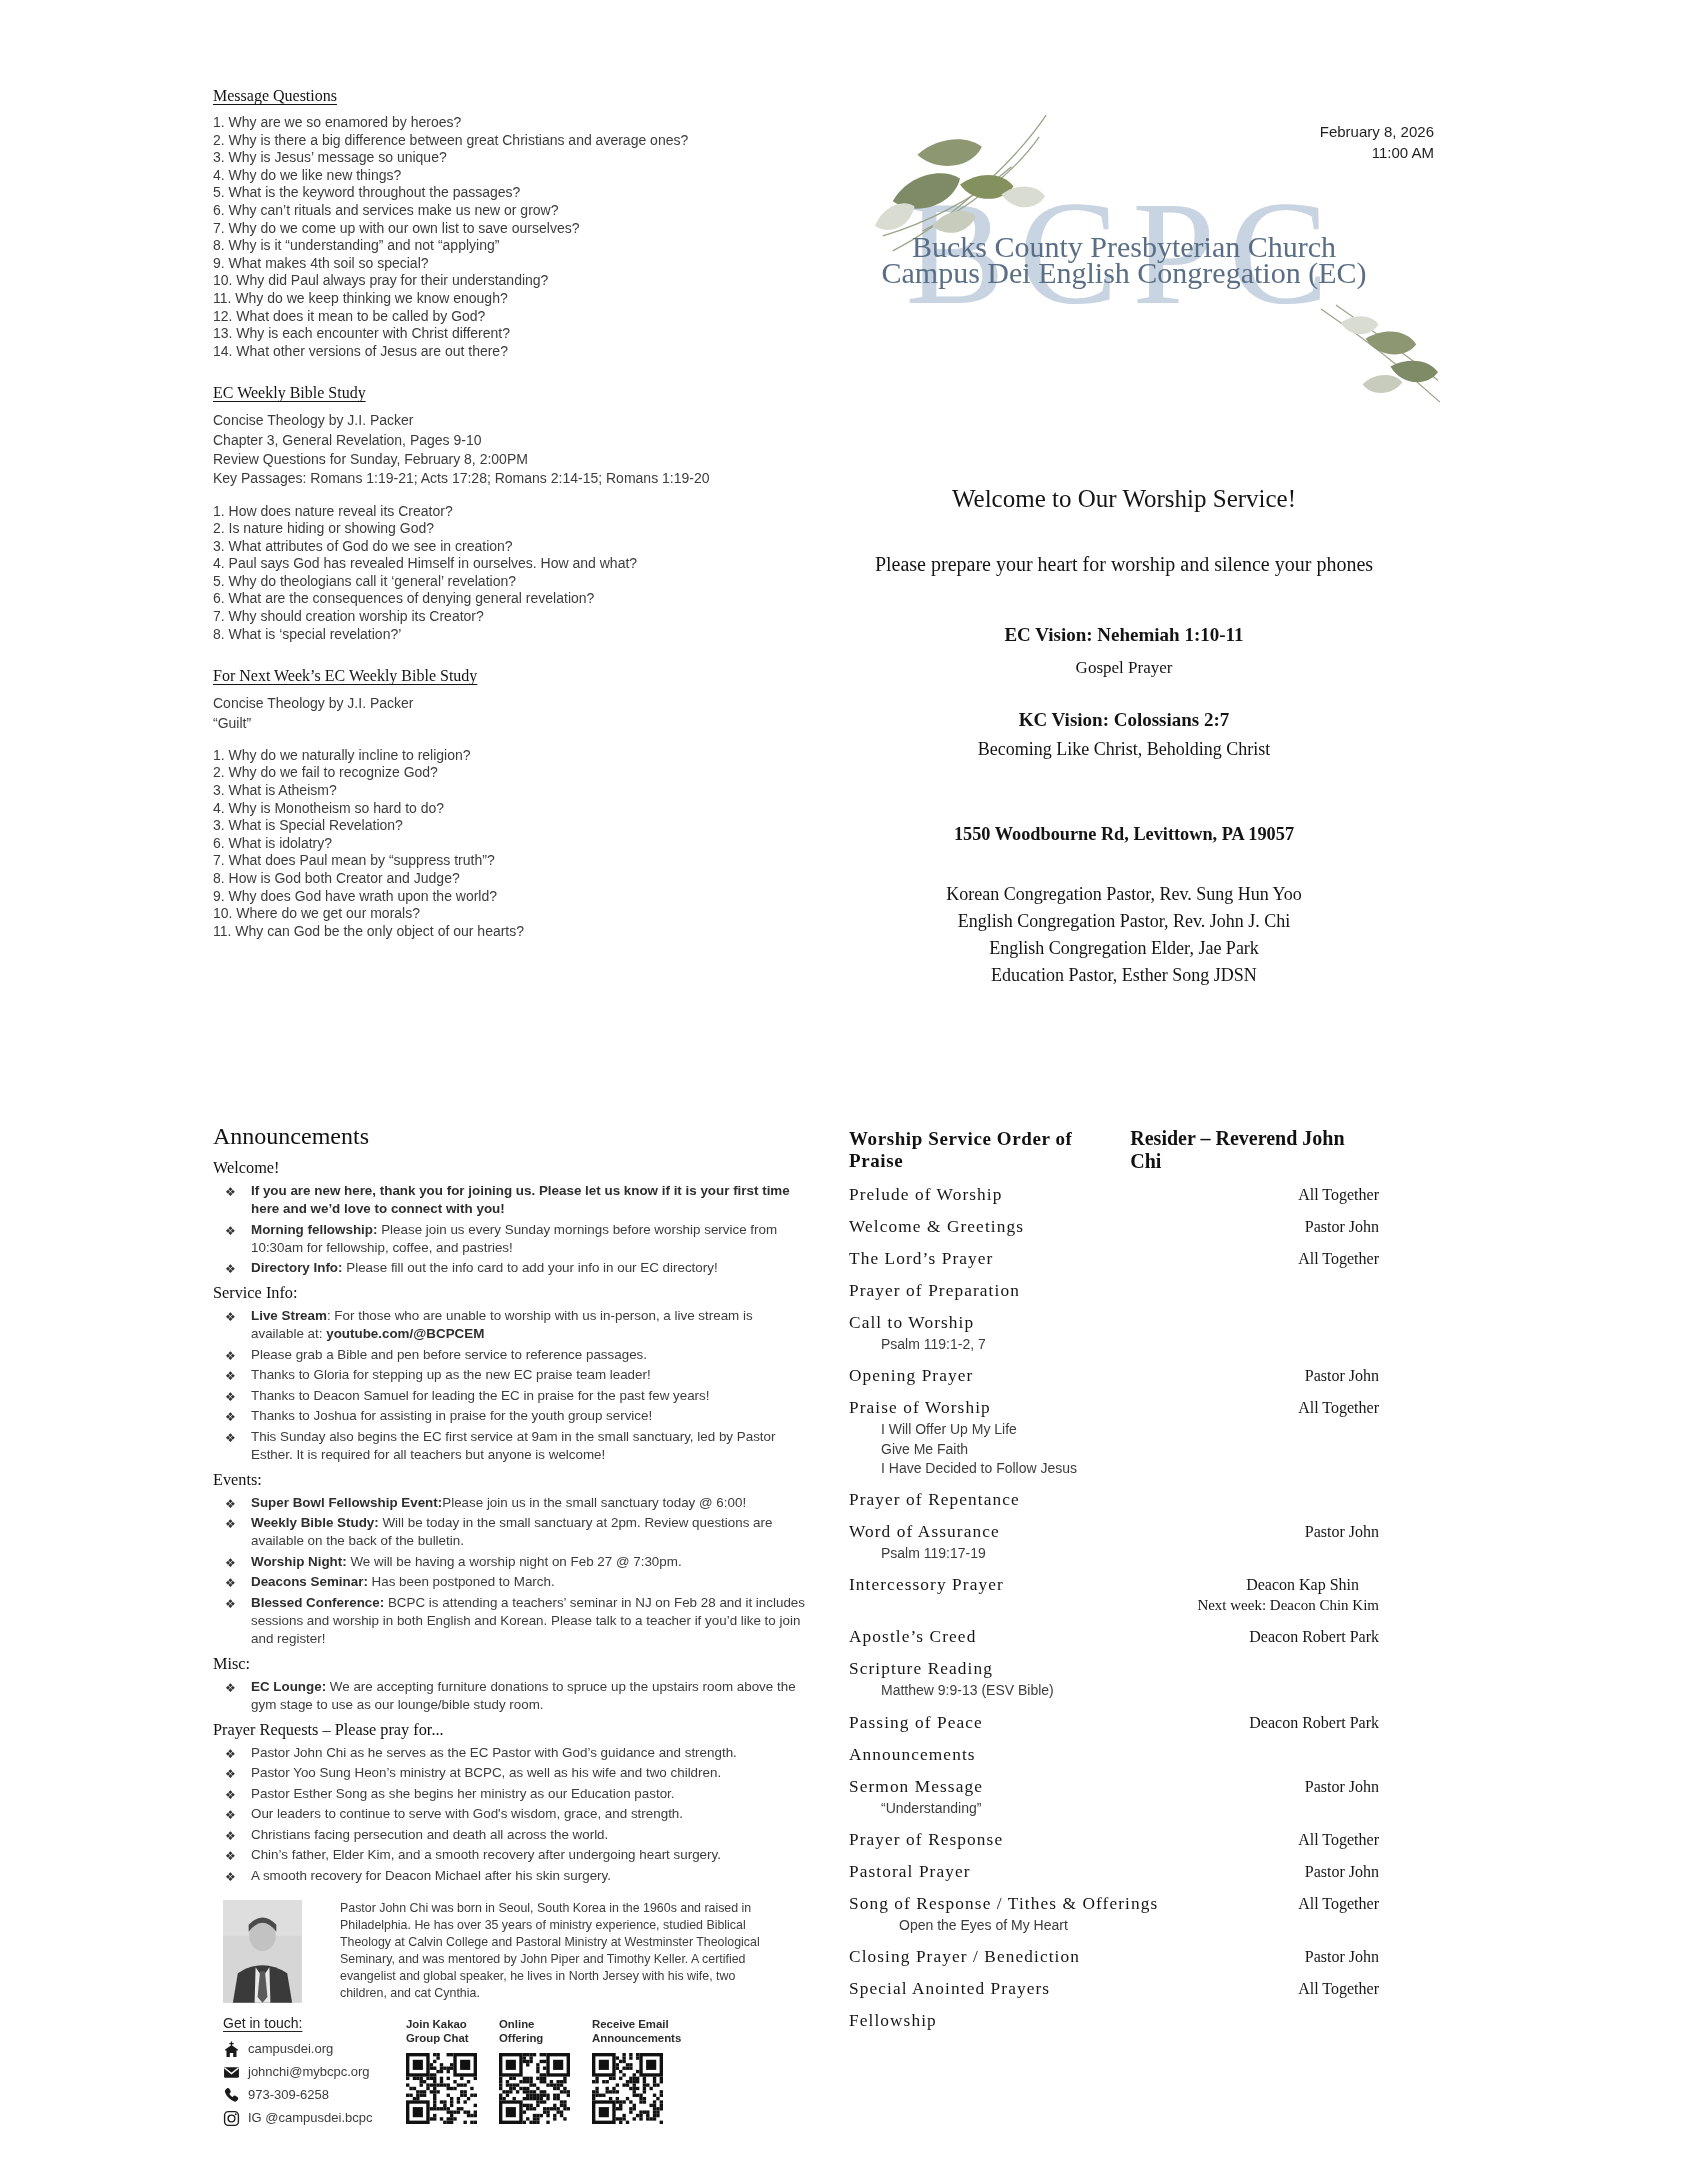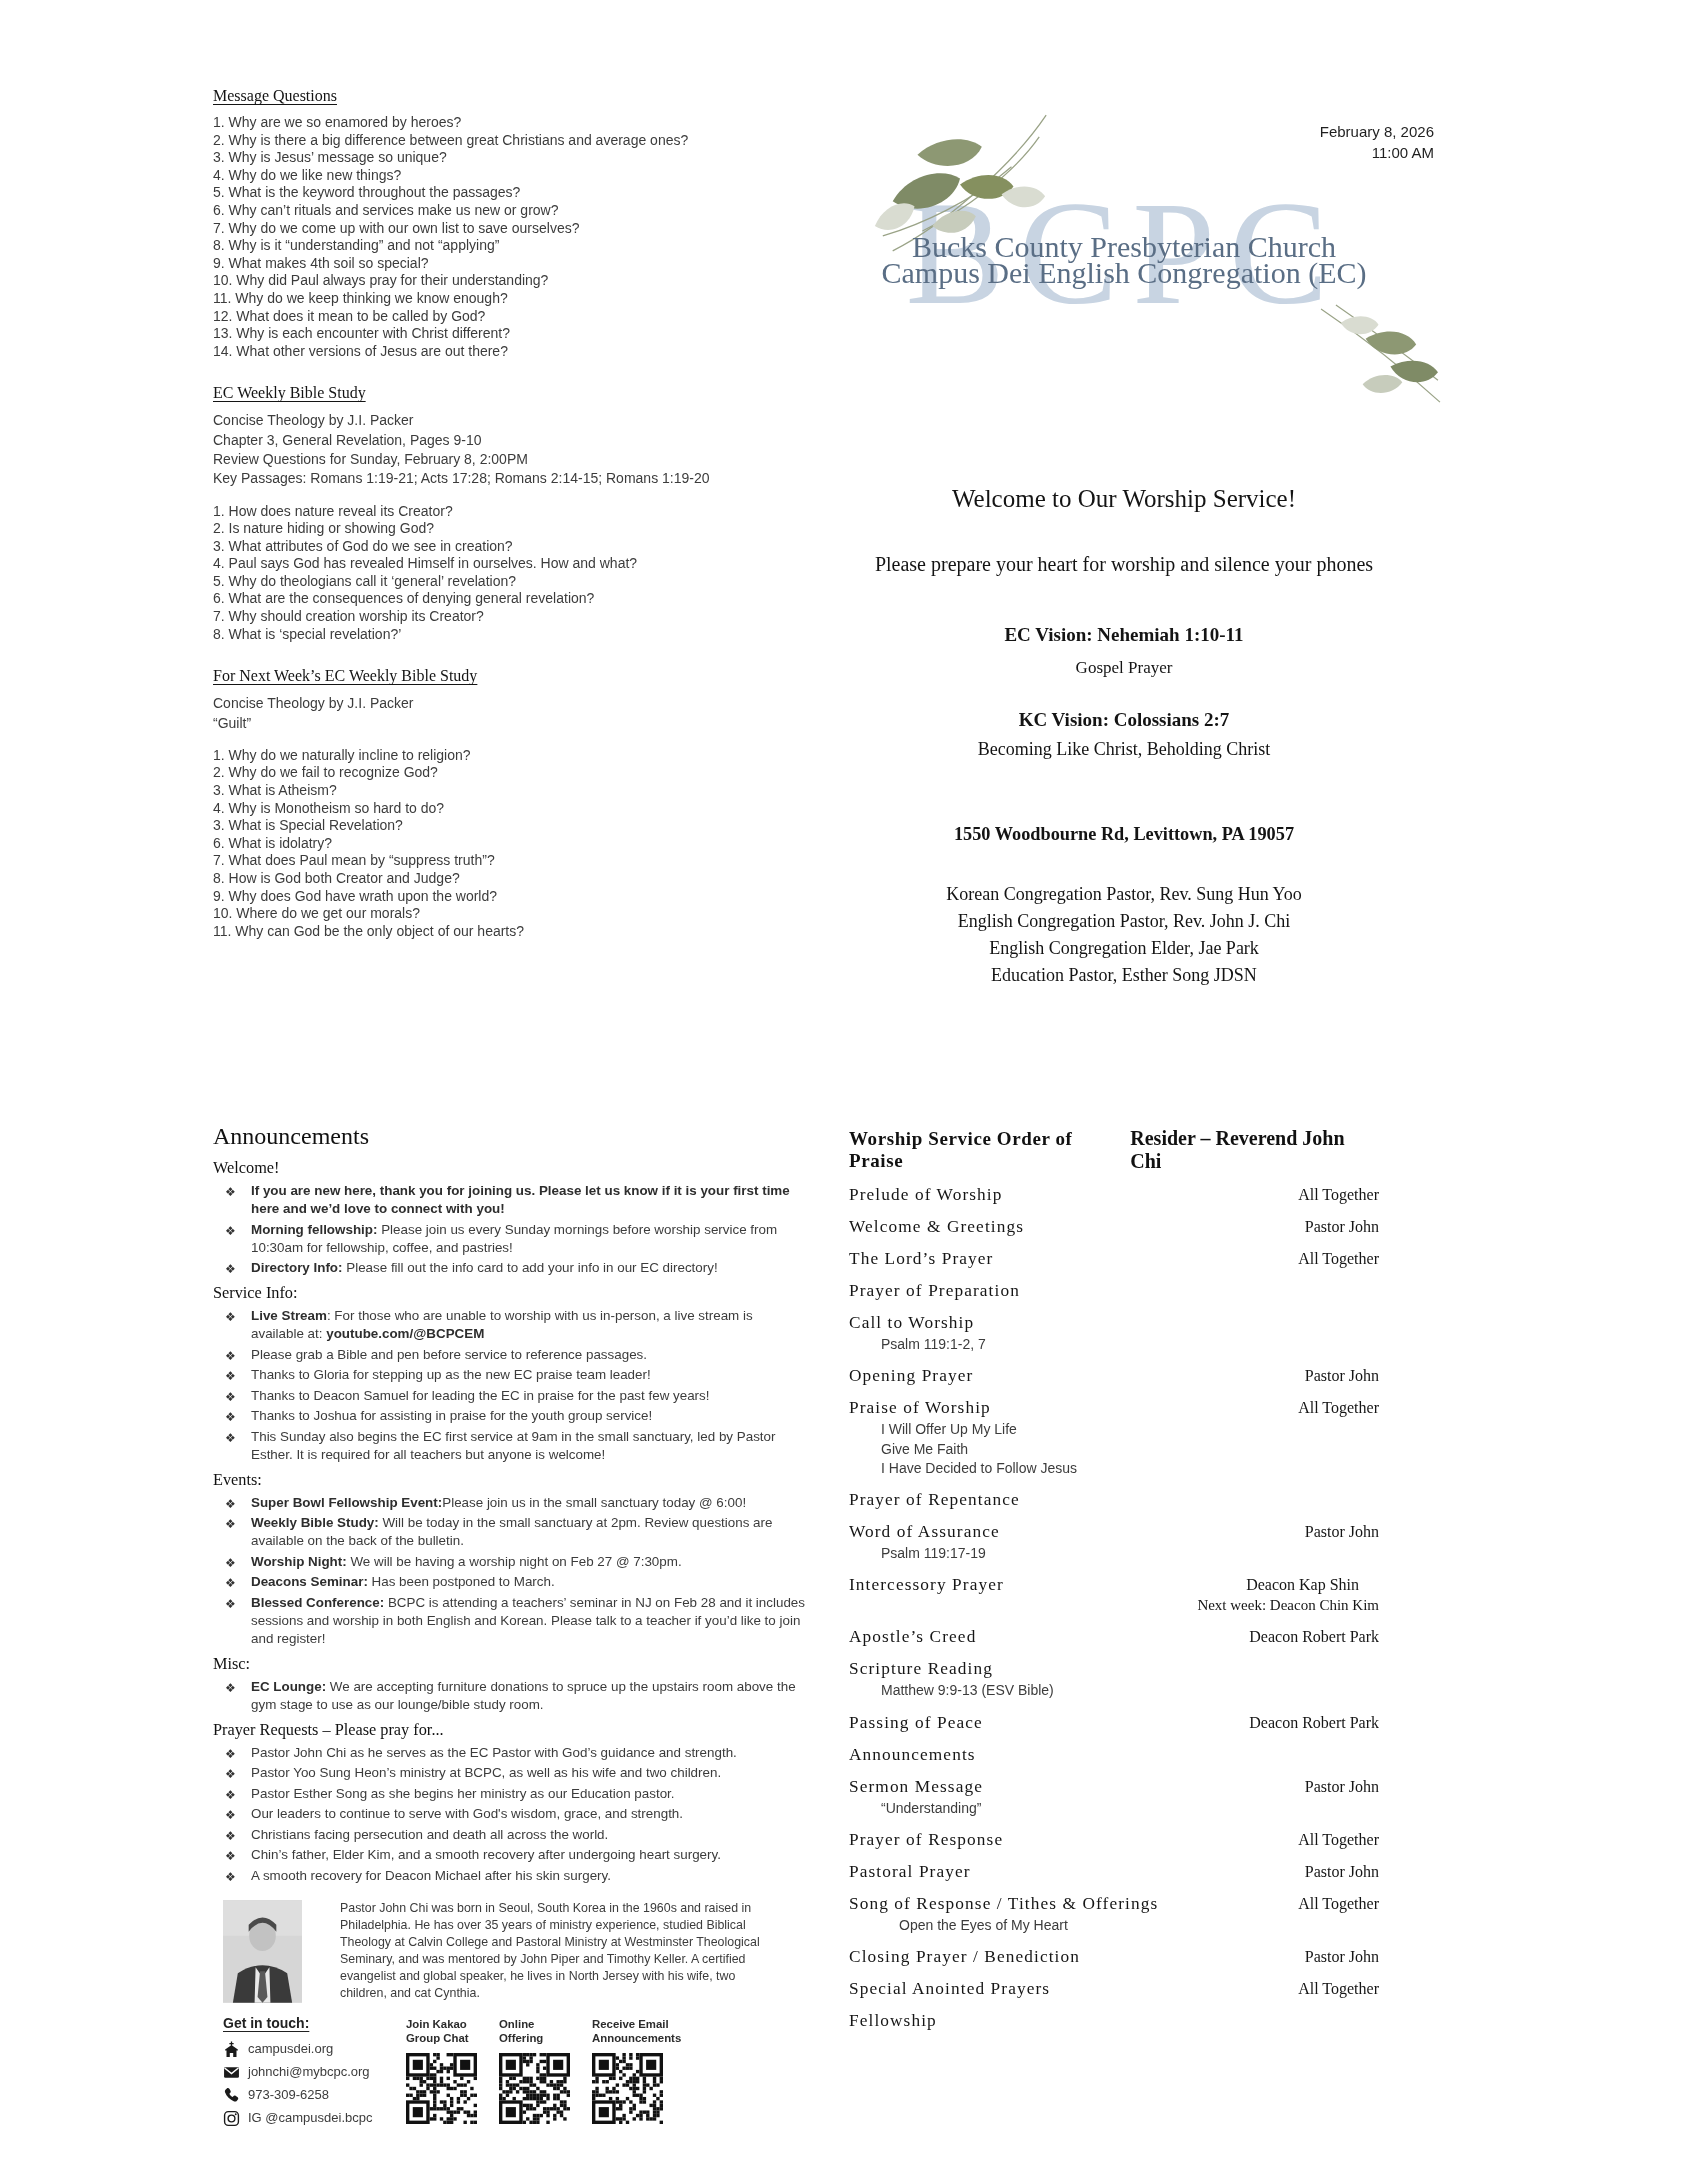--- a/index.html
+++ b/index.html
@@ -45,21 +45,21 @@
   .ann-sec-head{font-family:"Liberation Serif","DejaVu Serif",serif;font-size:16.3px;color:#111;
                 margin:6px 0 4px 0;}
   .ann-item{position:relative;padding-left:38px;margin:2.5px 0;font-size:13.4px;line-height:18px;color:#3c3c3c;}
   .ann-item b{color:#2e2e2e;}
   .bullet{position:absolute;left:12px;top:1px;font-size:12px;color:#333;}
   .bio-row{display:flex;margin-top:15px;}
   .photo{flex:none;width:79px;height:103px;margin-left:10px;}
   .bio-text{margin-left:38px;width:442px;font-size:12.4px;line-height:17px;color:#3c3c3c;}
   .contact-row{display:flex;margin-top:12px;}
   .contact-col{width:183px;margin-left:10px;}
-  .git{font-size:14px;font-weight:bold;color:#222;text-decoration:underline;text-underline-offset:3px;margin-bottom:10px;}
+  .git{font-size:14px;font-weight:normal;color:#222;text-decoration:underline;text-underline-offset:3px;margin-bottom:10px;}
   .c-item{display:flex;align-items:flex-start;margin:6px 0;font-size:13px;color:#3c3c3c;}
   .c-item .cicon{flex:none;width:17px;height:17px;margin-right:8px;}
   .qr-row{display:flex;margin-top:2px;}
   .qr-block{width:85px;margin-right:8px;}
   .qr-label{font-size:11.4px;line-height:14px;font-weight:bold;color:#2c2c2c;white-space:nowrap;}
   .qr-svg{margin-top:8px;}
   
   .wo-head{display:flex;justify-content:space-between;align-items:baseline;margin-top:6px;}
   .wo-title{font-family:"Liberation Serif","DejaVu Serif",serif;font-weight:bold;font-size:19px;
             letter-spacing:0.6px;color:#111;}

